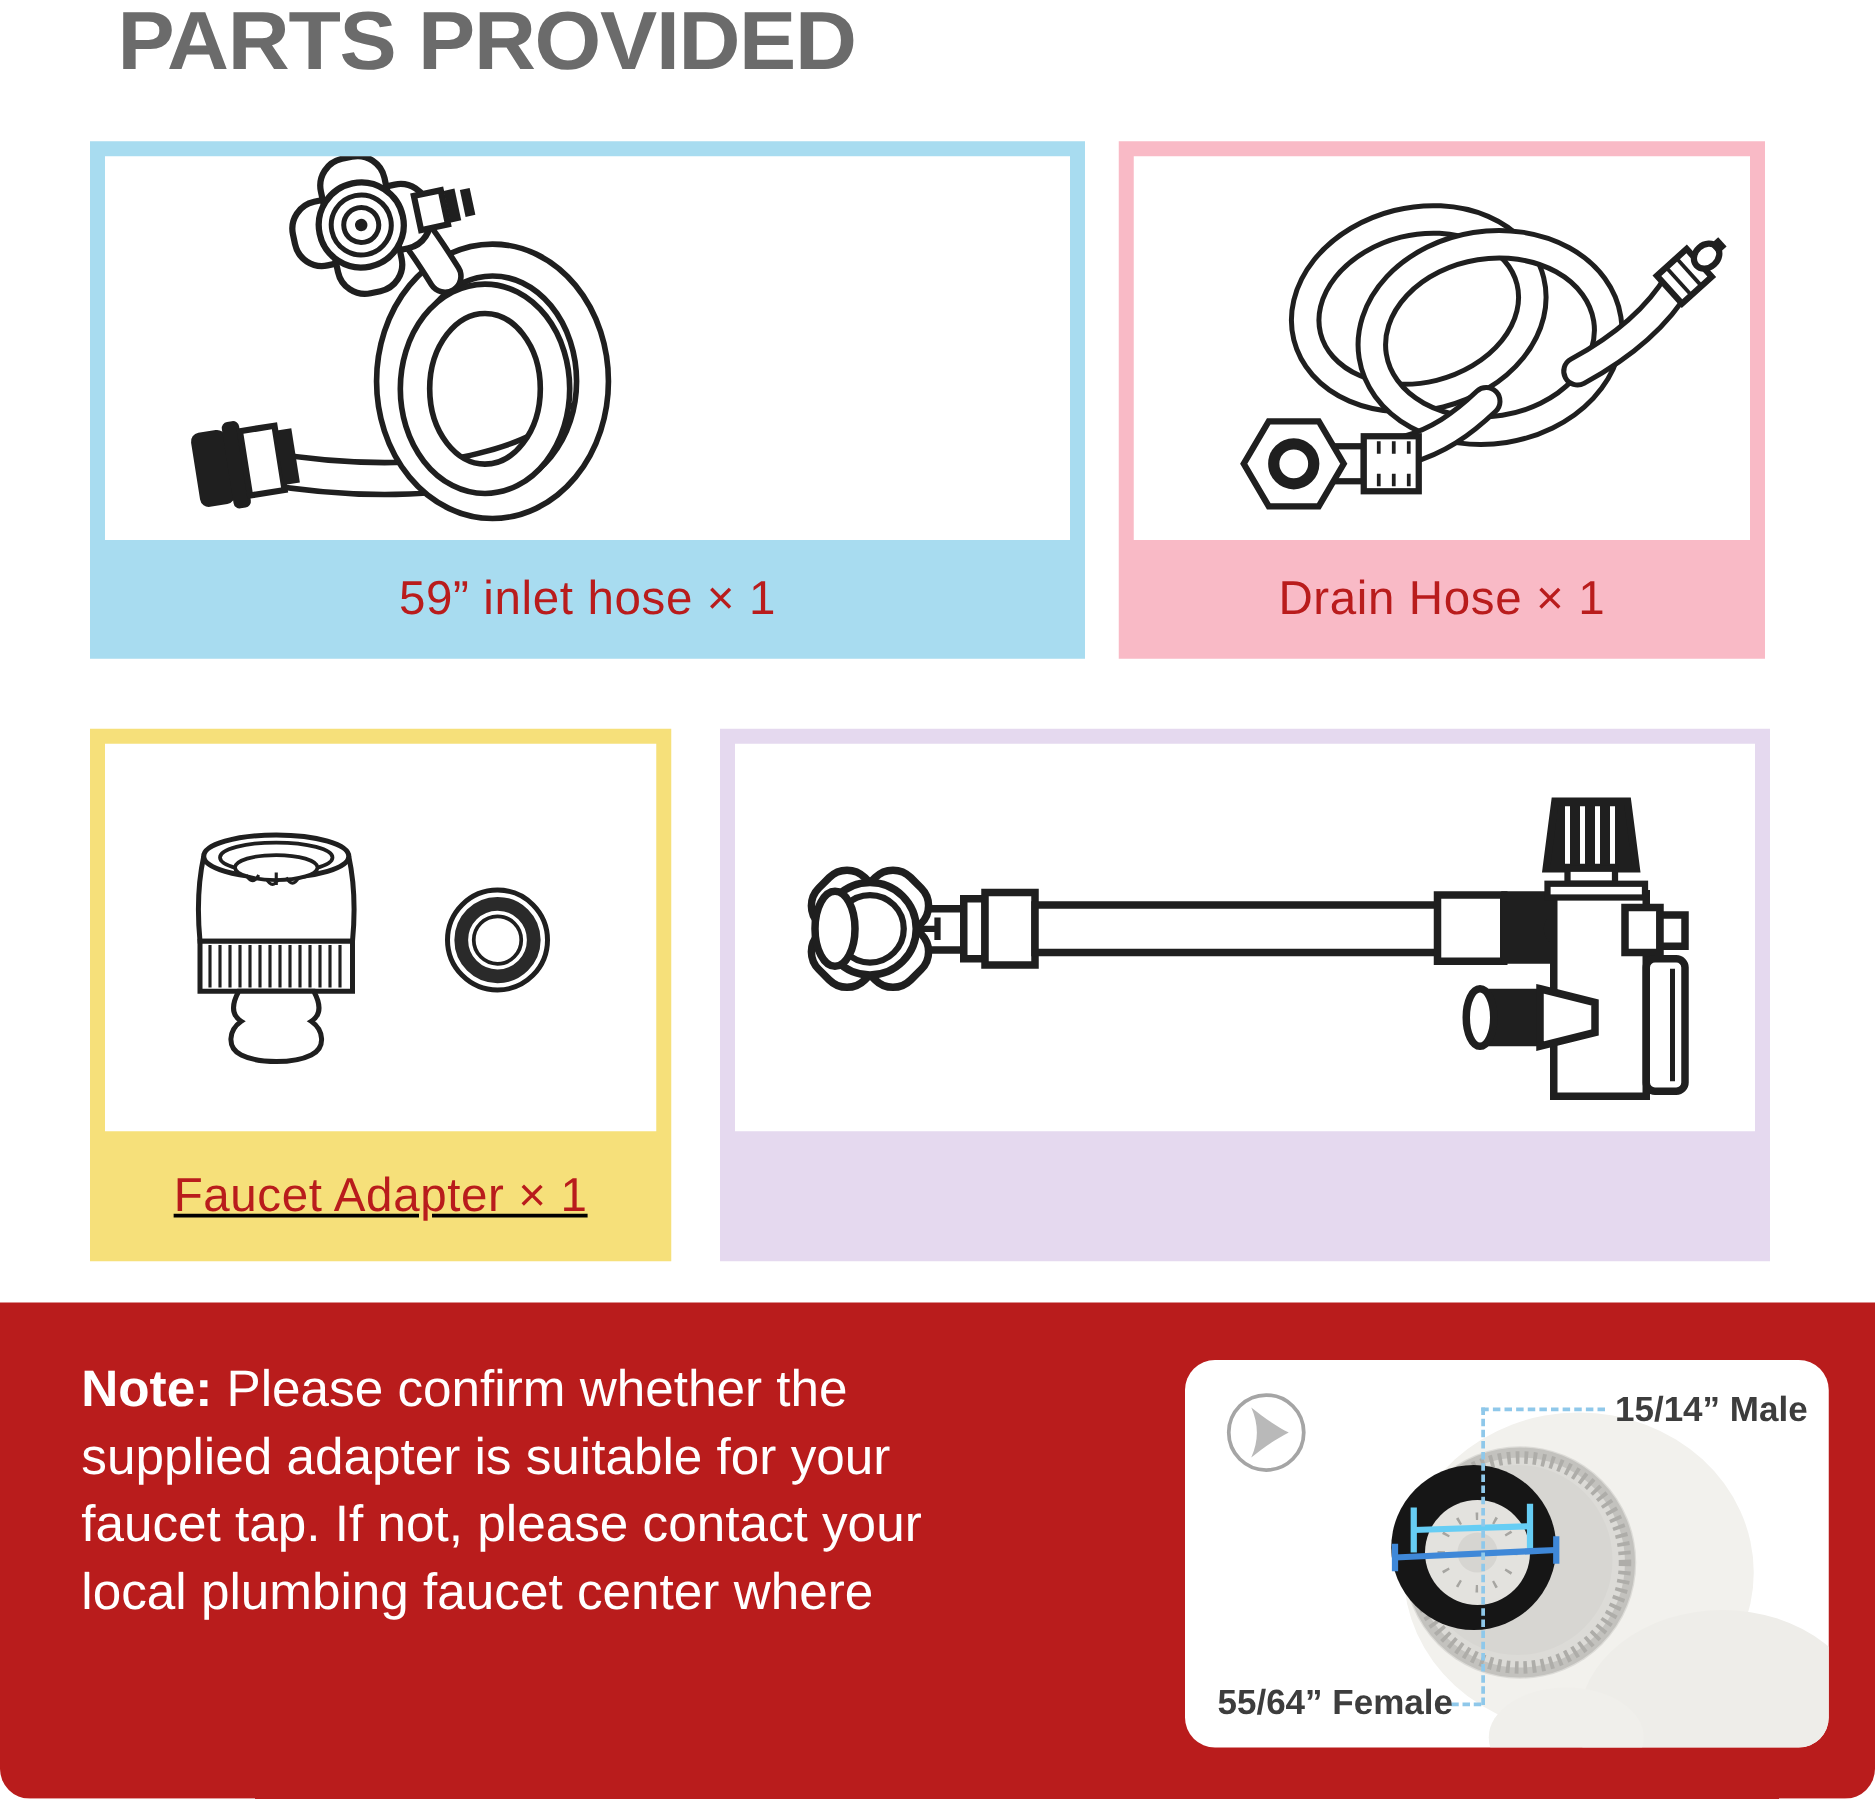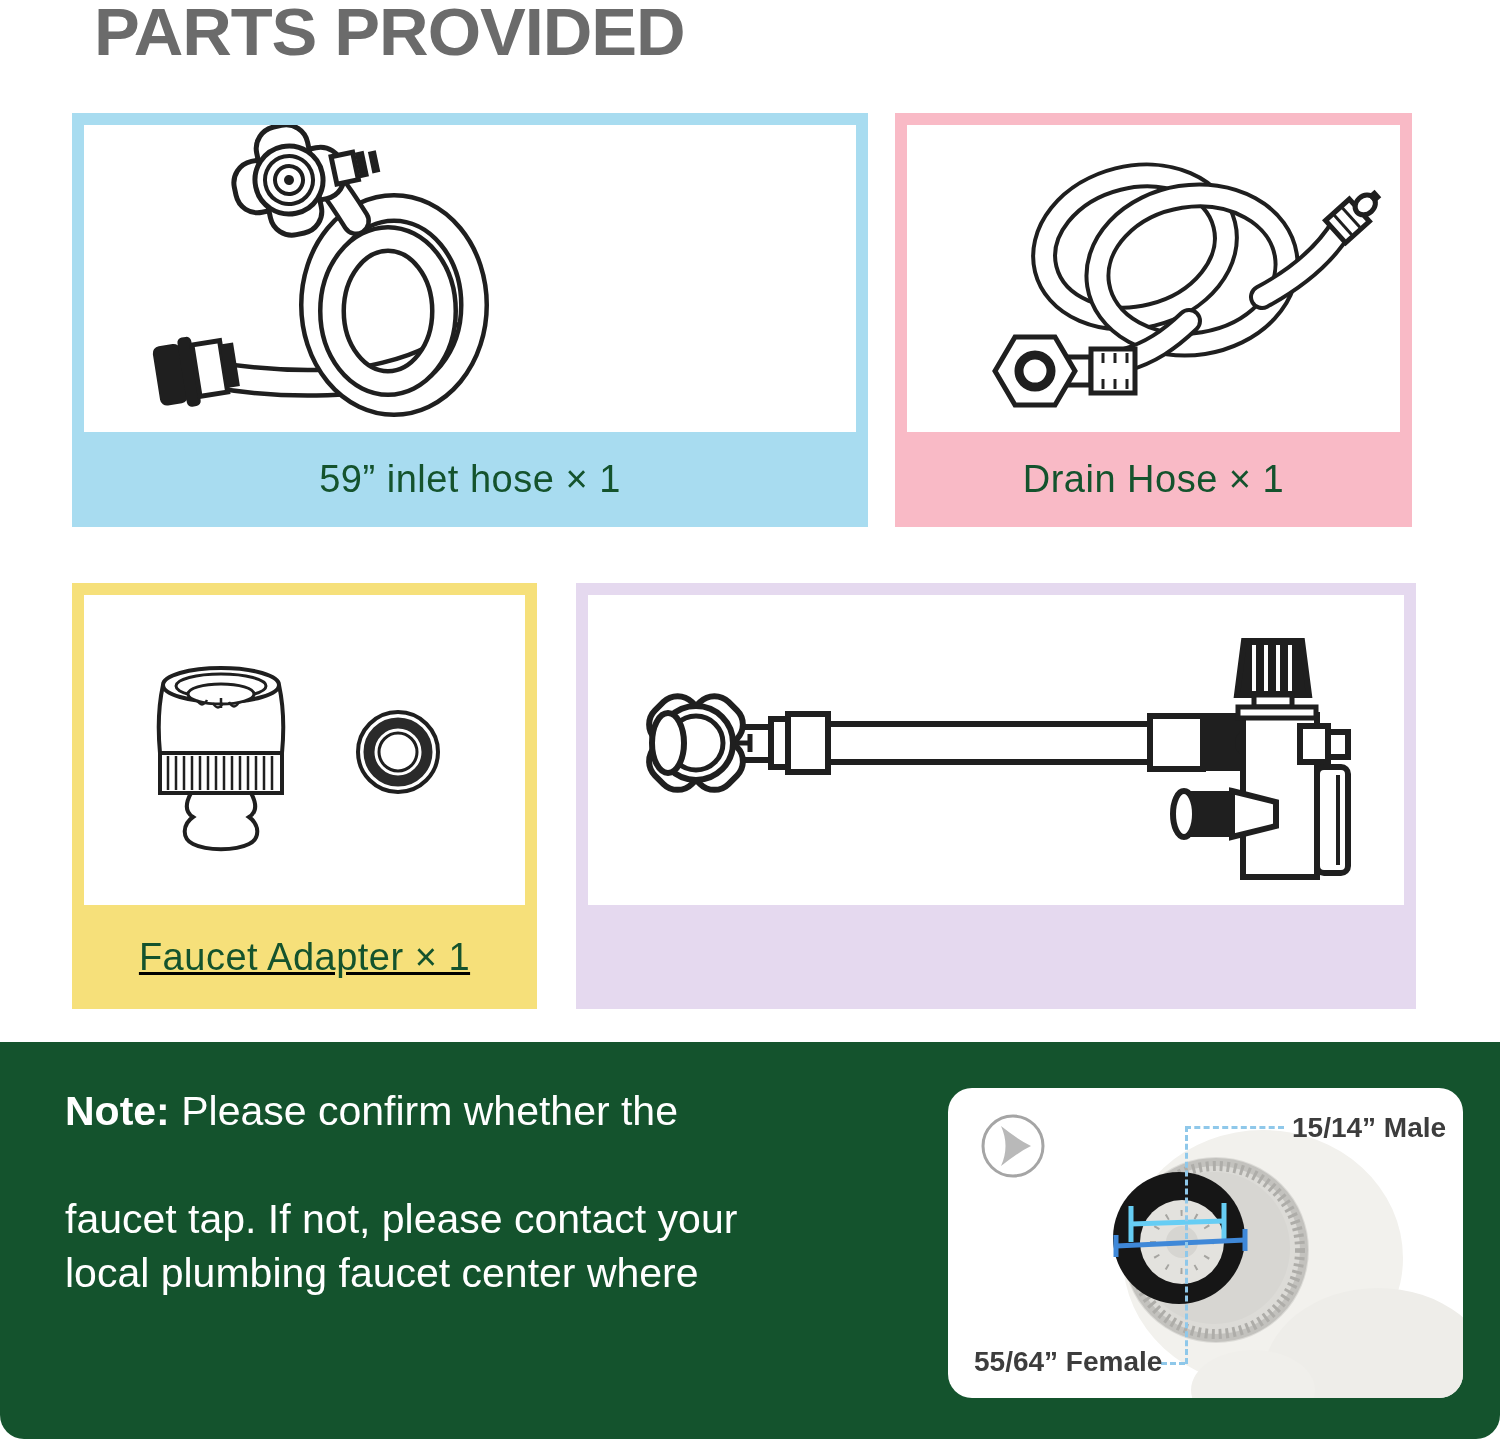--- a/index.html
+++ b/index.html
@@ -8,35 +8,35 @@
 
   .page-title{position:absolute;left:94px;top:-6px;margin:0;
               font-size:66px;font-weight:bold;color:#6b6b6b;
               letter-spacing:-1px;transform:scaleX(1.04);transform-origin:left;}
 
   .part-card{position:absolute;}
   .part-card .art{position:absolute;left:12px;top:12px;right:12px;background:#ffffff;
                   display:flex;align-items:center;justify-content:center;}
   .part-card .strip{position:absolute;left:0;right:0;bottom:0;
                     display:flex;align-items:center;justify-content:center;}
-  .part-label{font-size:38px;font-weight:500;color:#14532d;letter-spacing:0.5px;}
+  .part-label{font-size:38px;font-weight:500;color:#b91c1c;letter-spacing:0.5px;}
 
   .card-inlet  {left:72px; top:113px;width:796px;height:414px;background:#a8dcf0;}
   .card-drain  {left:895px;top:113px;width:517px;height:414px;background:#f9bac6;}
   .card-inlet .art,.card-drain .art{height:307px;}
   .card-inlet .strip,.card-drain .strip{height:95px;}
 
   .card-faucet {left:72px; top:583px;width:465px;height:426px;background:#f6e07a;}
   .card-quick  {left:576px;top:583px;width:840px;height:426px;background:#e5d9ef;}
   .card-faucet .art,.card-quick .art{height:310px;}
   .card-faucet .strip,.card-quick .strip{height:104px;text-decoration:underline;}
 
   .art svg{width:100%;height:100%;display:block;}
 
-  .note-section{position:absolute;left:0;top:1042px;width:1500px;height:397px;background:#14532d;}
+  .note-section{position:absolute;left:0;top:1042px;width:1500px;height:397px;background:#b91c1c;}
   .note{position:absolute;left:65px;top:42px;margin:0;width:900px;
         font-size:41px;line-height:54px;color:#ffffff;font-weight:500;}
   .note strong{font-weight:bold;}
 
   .detail-card{position:absolute;left:948px;top:46px;width:515px;height:310px;
                background:#ffffff;border-radius:24px;overflow:hidden;}
   .detail-photo{position:absolute;left:0;top:0;width:515px;height:310px;}
   .play-badge{position:absolute;left:32px;top:25px;width:66px;height:66px;}
   .dash{position:absolute;border:0;}
   .dash-h-top{left:237px;top:38px;width:99px;border-top:3px dashed #8fc8ea;}
@@ -205,21 +205,21 @@
           <rect x="729" y="172" width="31" height="106" rx="7" stroke-width="6"></rect>
           <path d="M 750 180 V 270" fill="none" stroke-width="4"></path>
         </g>
       </svg>
     </div>
   </div>
 
   <div class="note-section">
     <p class="note"><strong>Note:</strong>
       <span>Please confirm whether the</span><br>
-      <br>
+      <span>supplied adapter is suitable for your</span><br>
       <span>faucet tap.  If not, please contact your</span><br>
       <span>local plumbing faucet center where</span><br>
     </p>
 
     <div class="detail-card">
       <svg class="detail-photo" viewBox="0 0 515 310">
 
         <ellipse cx="315" cy="170" rx="140" ry="128" fill="#f2f1ed"></ellipse>
         <ellipse cx="430" cy="290" rx="115" ry="90" fill="#eeede9"></ellipse>
         <ellipse cx="305" cy="302" rx="62" ry="40" fill="#f0efeb"></ellipse>

